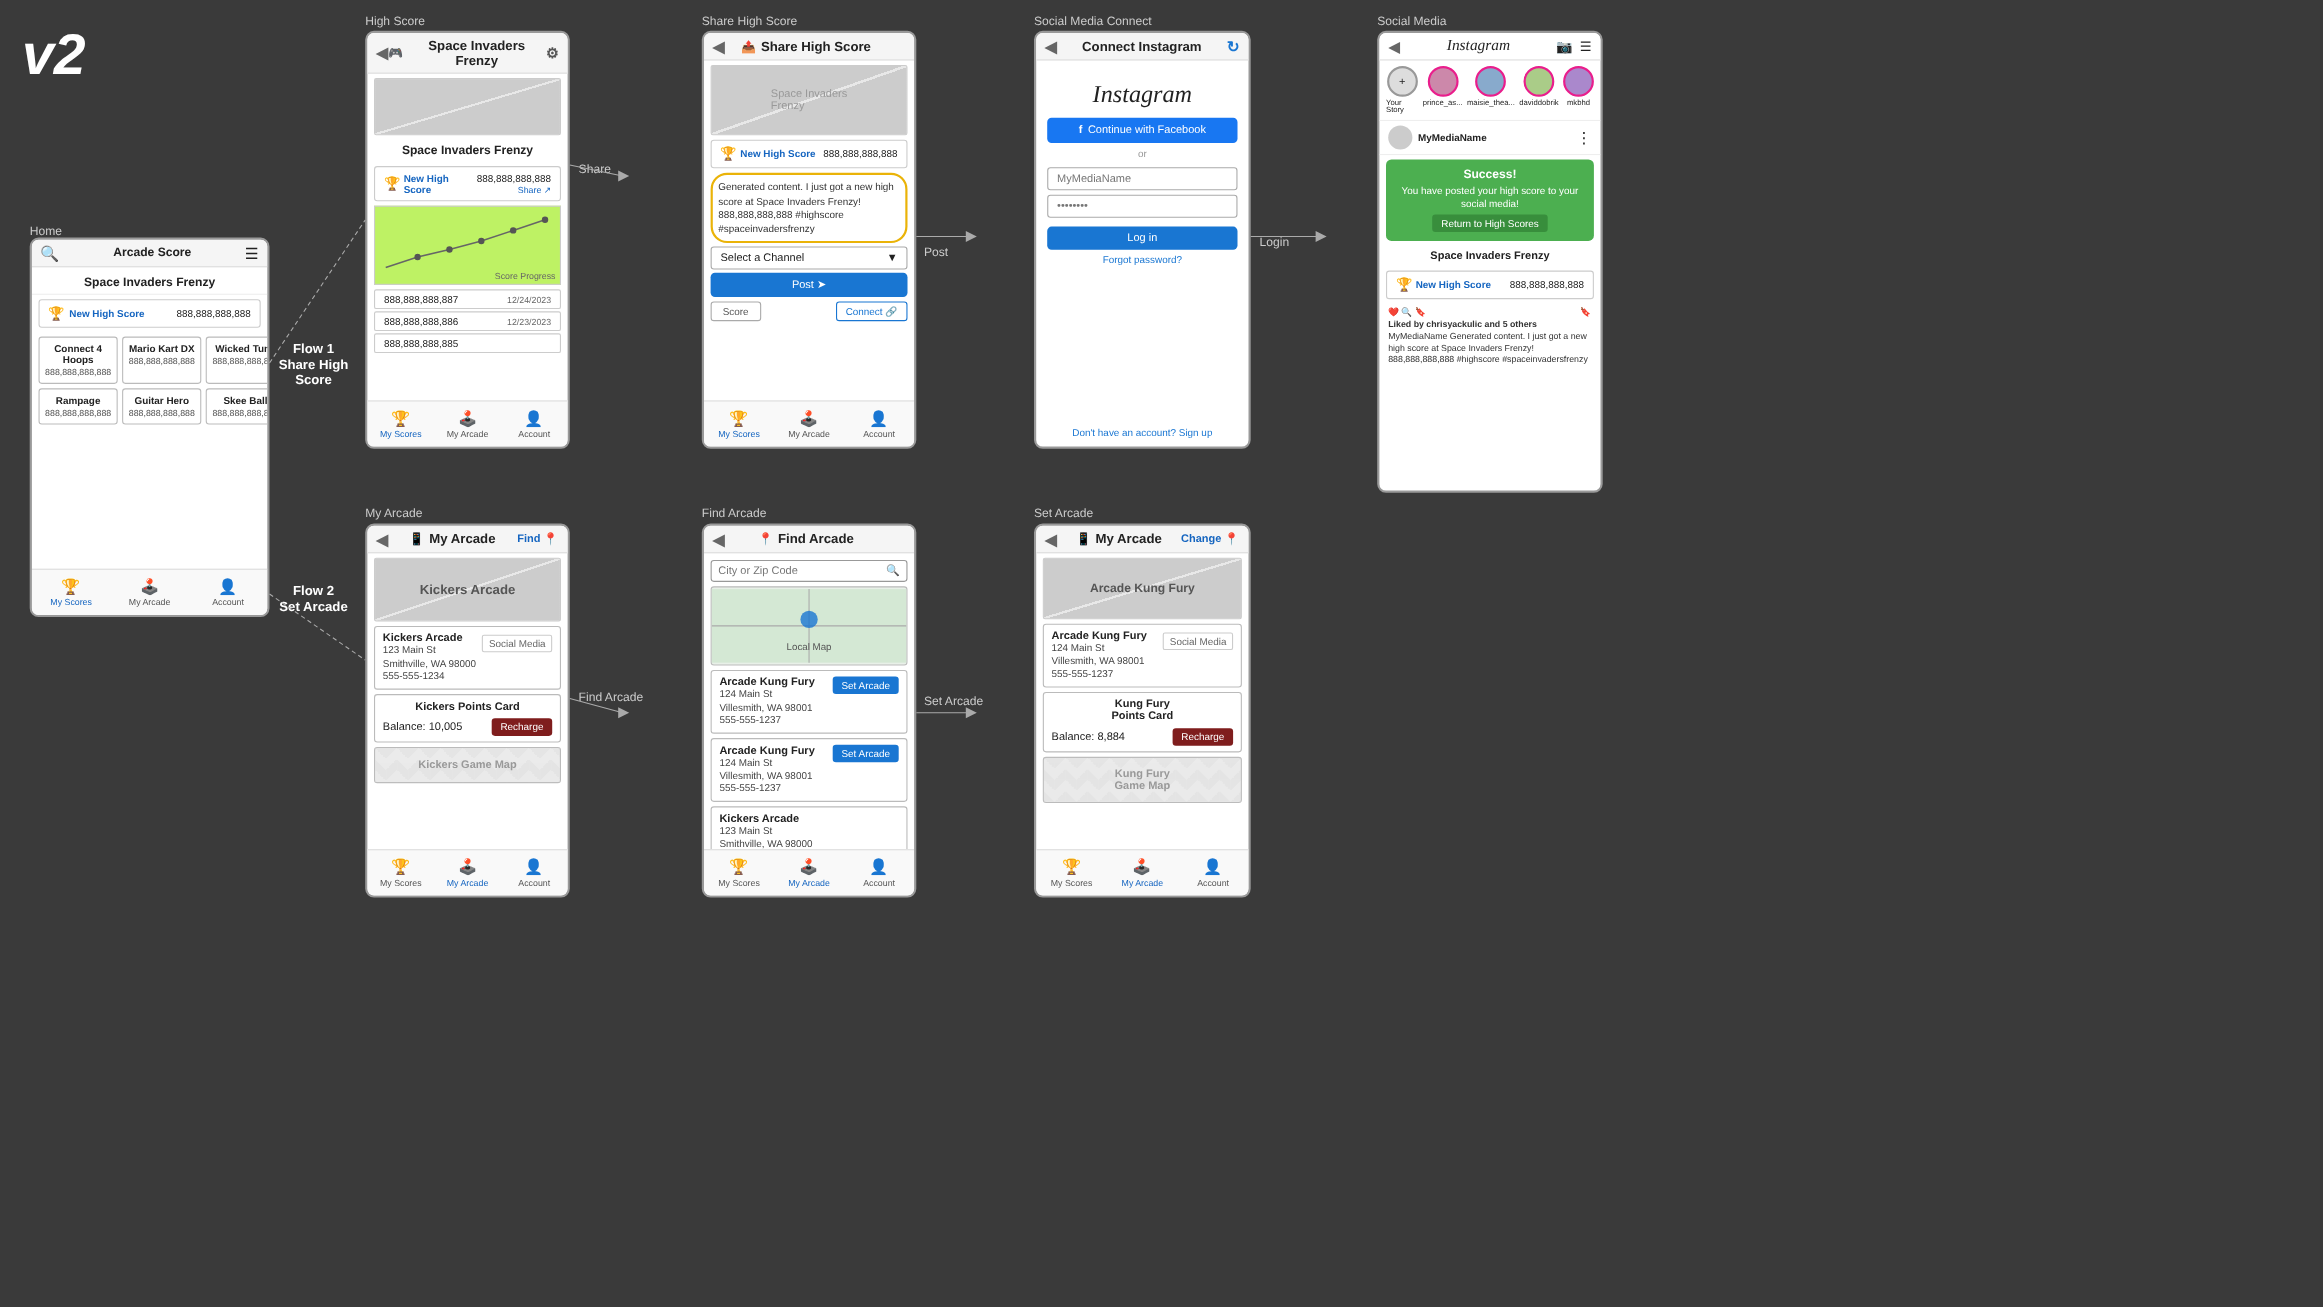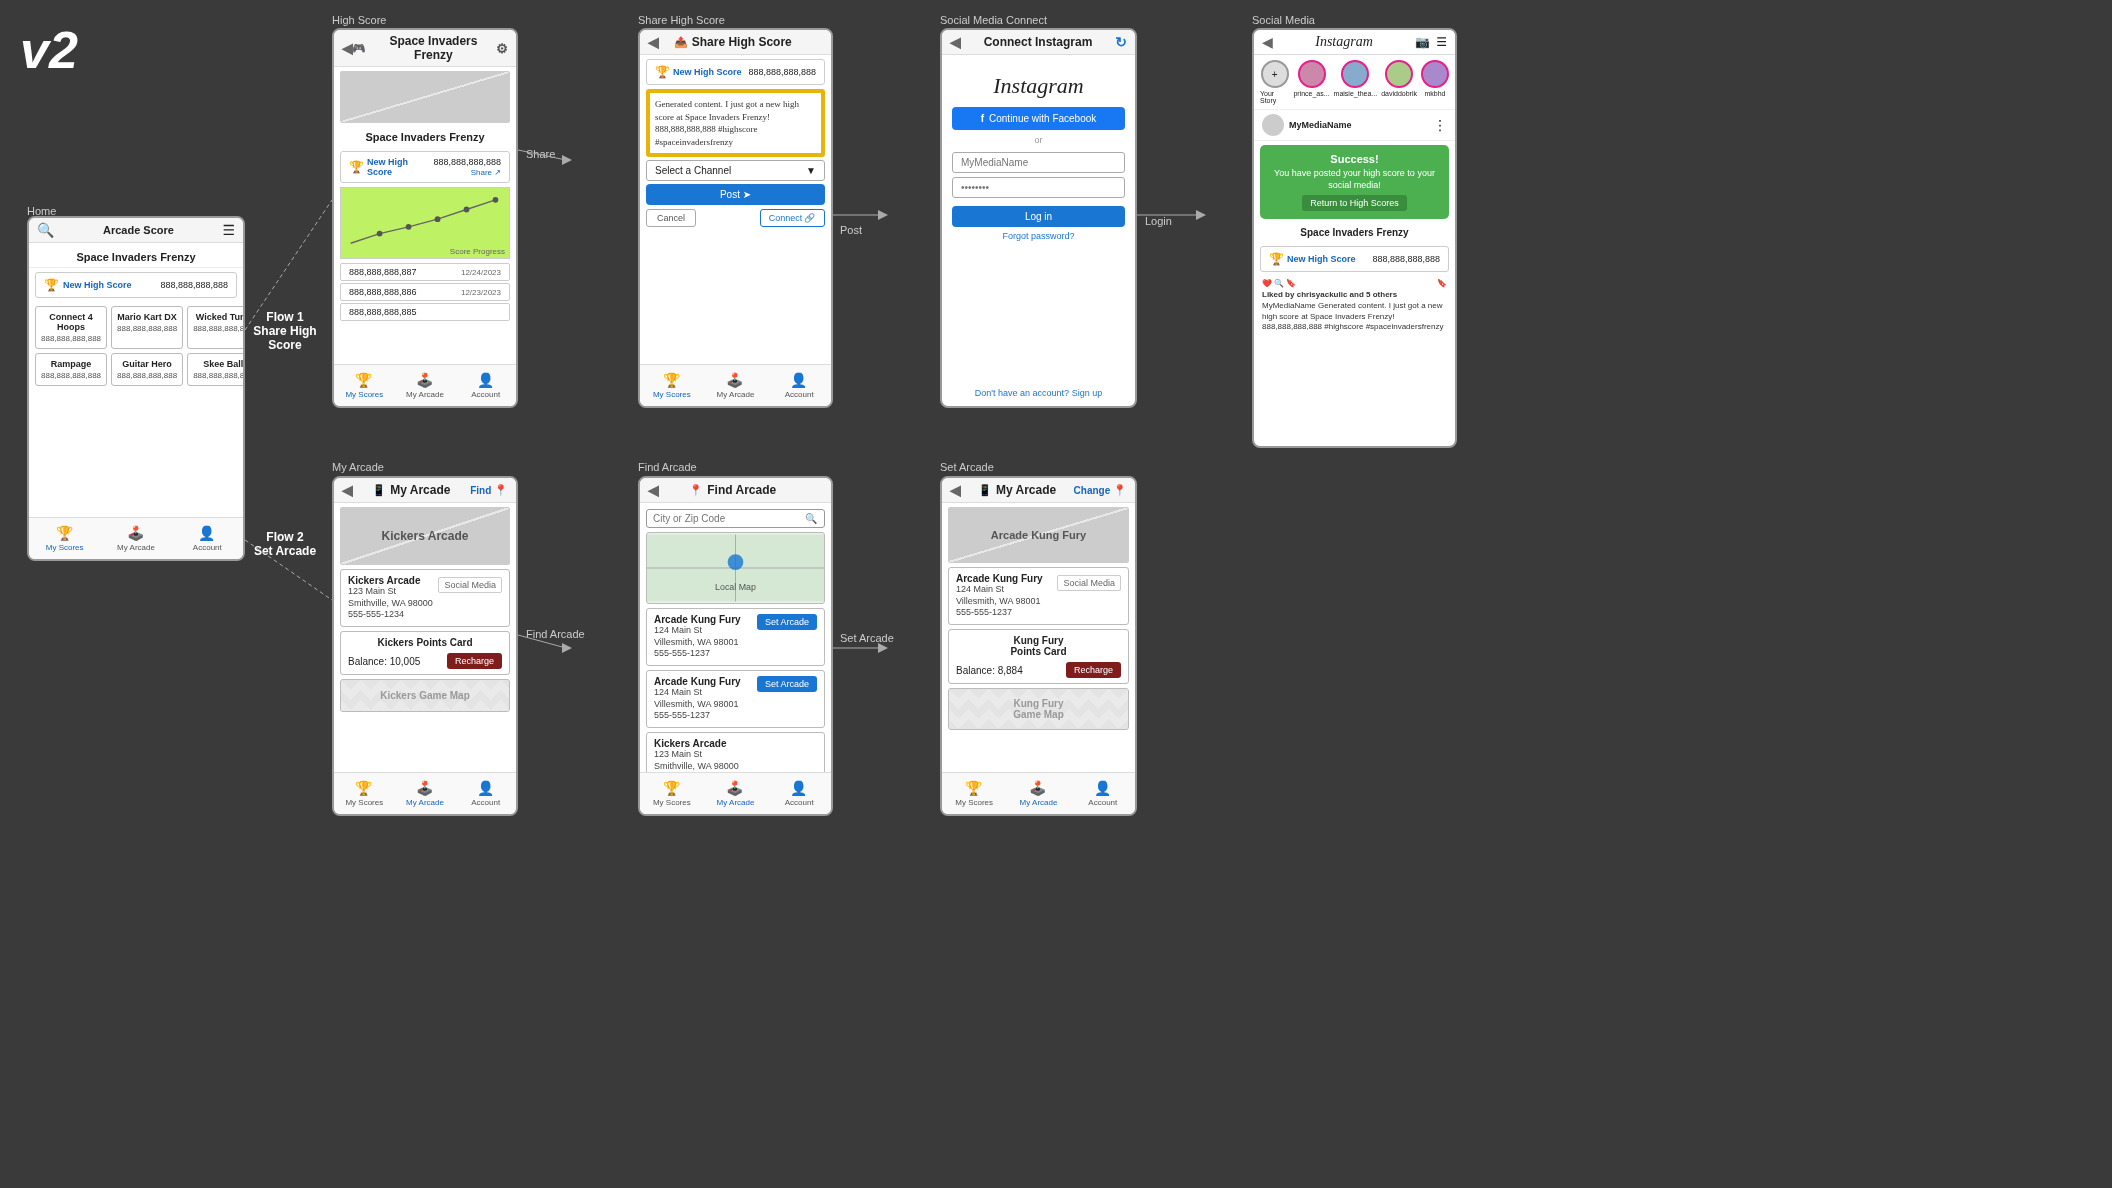--- a/index.html
+++ b/index.html
@@ -611,44 +611,47 @@
 
   <div class="phone-header">
     <span class="back-btn">◀</span>
     <span style="display:flex;align-items:center;gap:4px;">
       <span>📤</span>
       <span class="title">Share High Score</span>
     </span>
     <span style="width:16px;"></span>
   </div>
 
+  <div class="wireframe-img" style="height:64px;margin:4px 6px;border:1px solid #ccc;border-radius:2px;">
+    <span style="position:relative;z-index:1;color:#999;font-size:10px;">Space Invaders<br>Frenzy</span>
+  </div>
 
   <div class="high-score-row">
     <div style="display:flex;align-items:center;gap:3px;">
       <span class="trophy">🏆</span>
       <span class="text-blue" style="font-size:9px;font-weight:600;">New High Score</span>
     </div>
     <span style="font-size:9px;">888,888,888,888</span>
   </div>
 
-  <div style="margin:3px 6px;padding:5px;border:4px solid #eab308;border-radius:3px;font-size:9px;color:#333;line-height:1.4;font-family:Liberation Serif, serif;">Generated content. I just got a new high score at Space Invaders Frenzy! 888,888,888,888 #highscore #spaceinvadersfrenzy</div>
+  <div style="margin:3px 6px;padding:5px;border:2px solid #eab308;border-radius:15px;font-size:9px;color:#333;line-height:1.4;">Generated content. I just got a new high score at Space Invaders Frenzy! 888,888,888,888 #highscore #spaceinvadersfrenzy</div>
 
   <div style="margin:3px 6px;">
     <div class="select-field">
       <span>Select a Channel</span>
       <span>▼</span>
     </div>
   </div>
 
   <div style="margin:3px 6px;">
     <button class="btn-blue">Post ➤</button>
   </div>
 
   <div style="display:flex;justify-content:space-between;margin:4px 6px;">
-    <button class="cancel-btn">Cancel</button>
+    <button class="cancel-btn">Score</button>
     <button class="connect-btn">Connect 🔗</button>
   </div>
 
   <div class="nav-tabs">
     <div class="nav-tab active">
       <span class="nav-tab-icon">🏆</span>
       <span>My Scores</span>
     </div>
     <div class="nav-tab">
       <span class="nav-tab-icon">🕹️</span>

